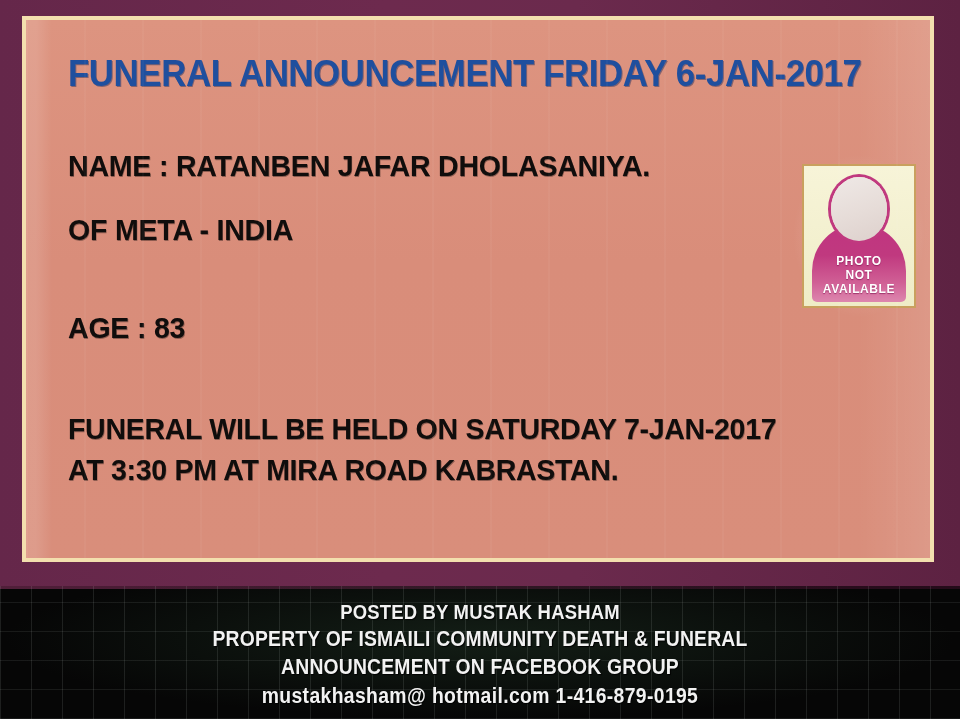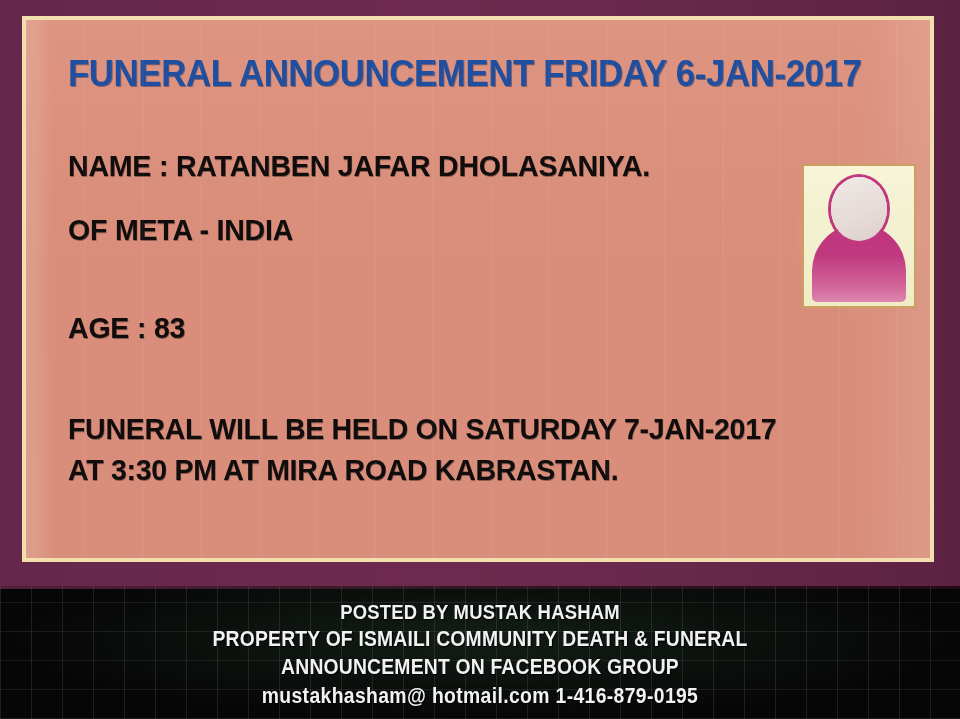--- a/index.html
+++ b/index.html
@@ -253,20 +253,25 @@
           <div class="body-line">AGE : 83</div>
           <div class="gap-age"></div>
           <div class="detail-line">FUNERAL WILL BE HELD ON SATURDAY 7-JAN-2017</div>
           <div class="detail-line">AT 3:30 PM AT MIRA ROAD KABRASTAN.</div>
         </div>
 
         <div class="photo-wrap">
           <div class="photo-box">
             <div class="silhouette-body"></div>
             <div class="silhouette-head"></div>
+            <div class="photo-text">
+              <div>PHOTO</div>
+              <div>NOT</div>
+              <div>AVAILABLE</div>
+            </div>
           </div>
         </div>
 
       </div>
     </div>
 
   </div>
 
   <div class="footer">
     <div class="footer-top-edge"></div>

